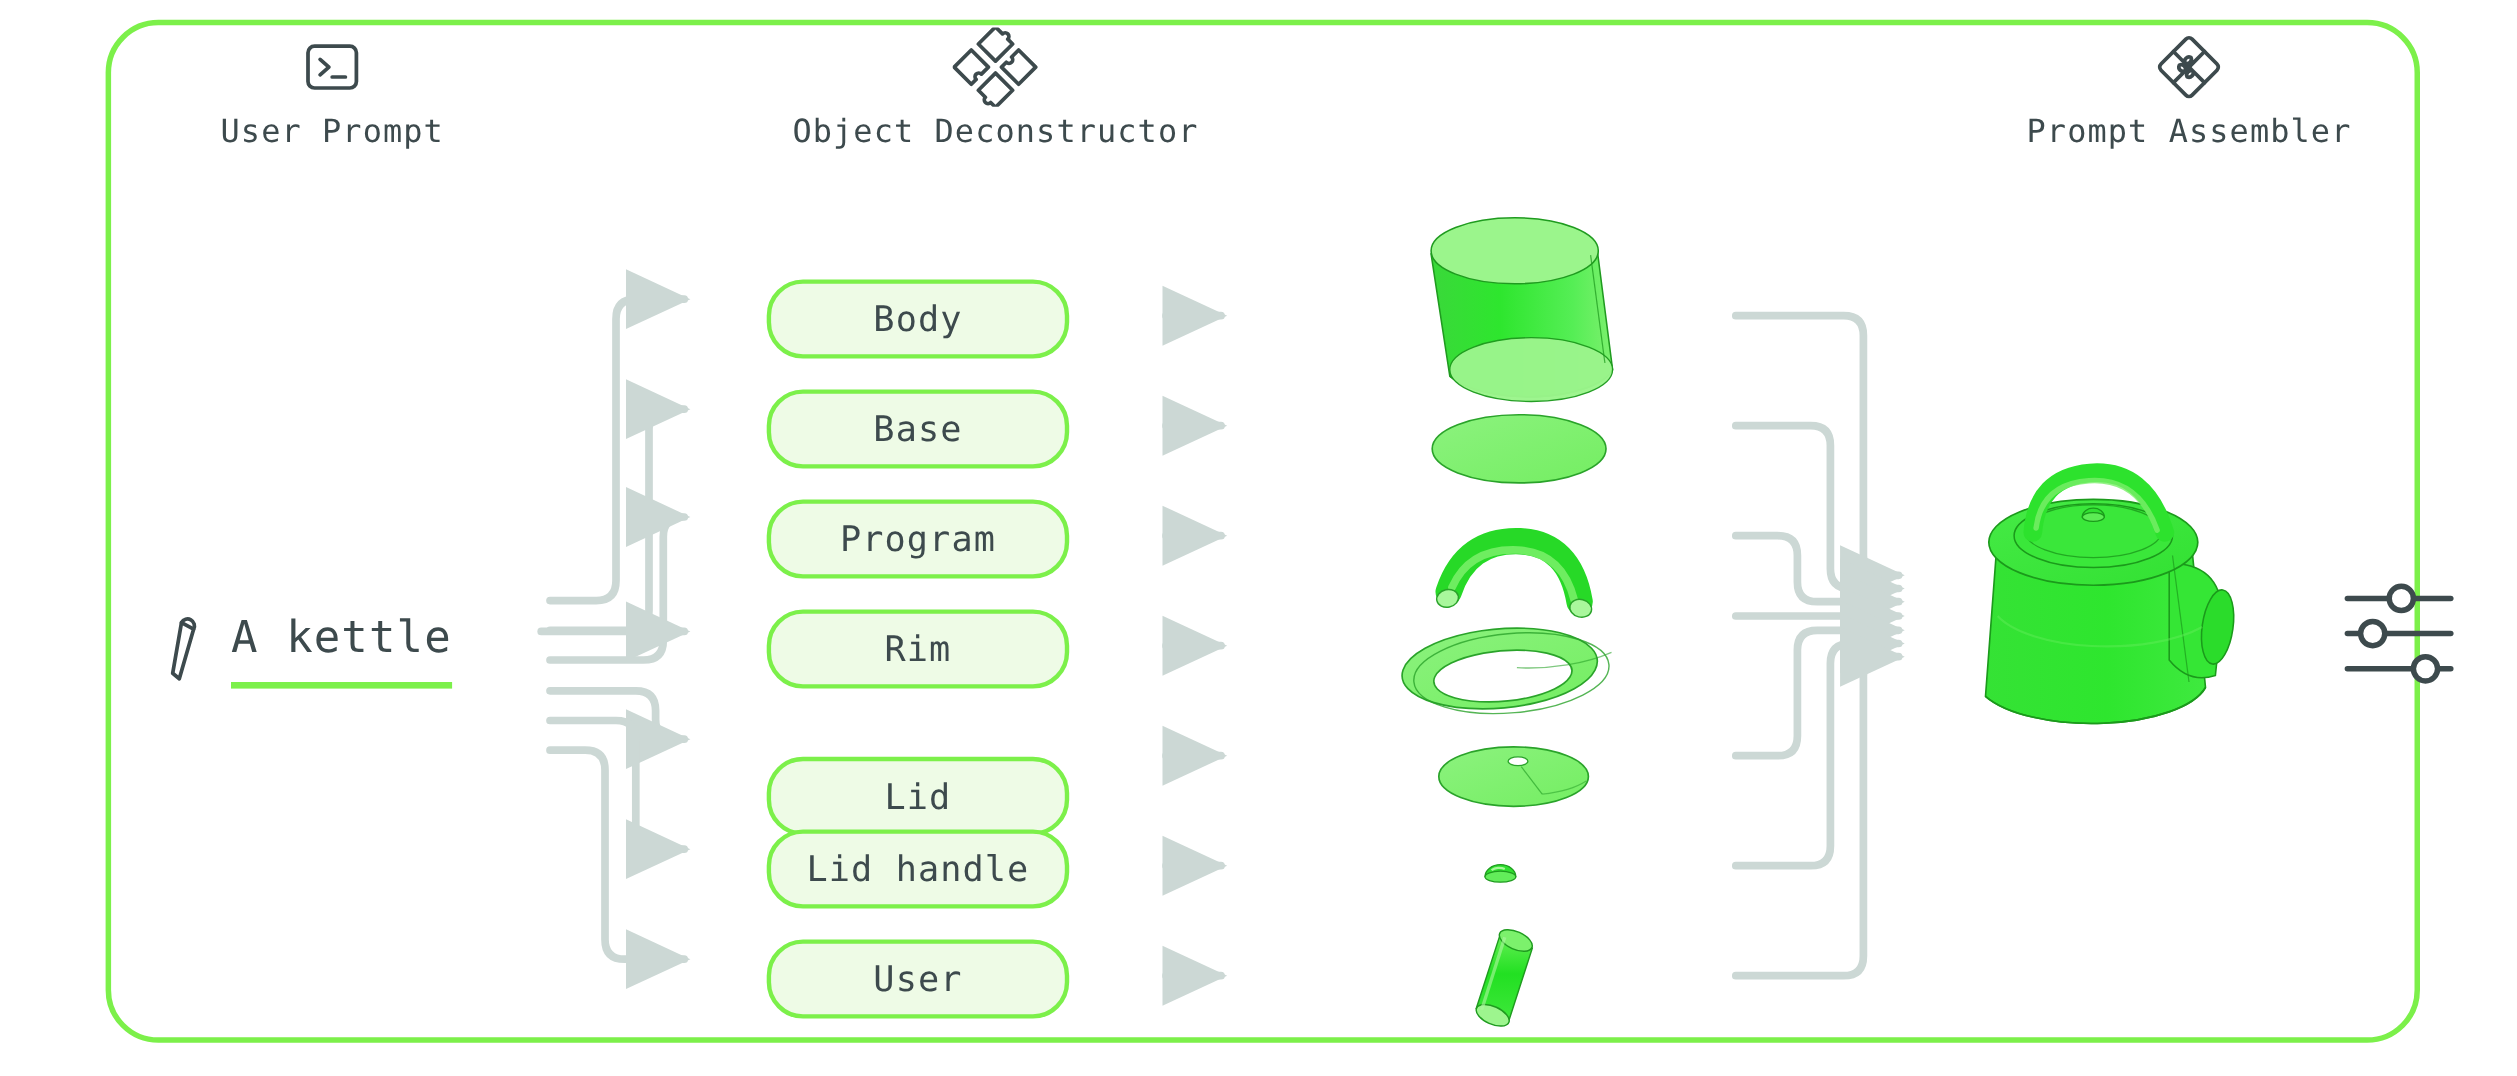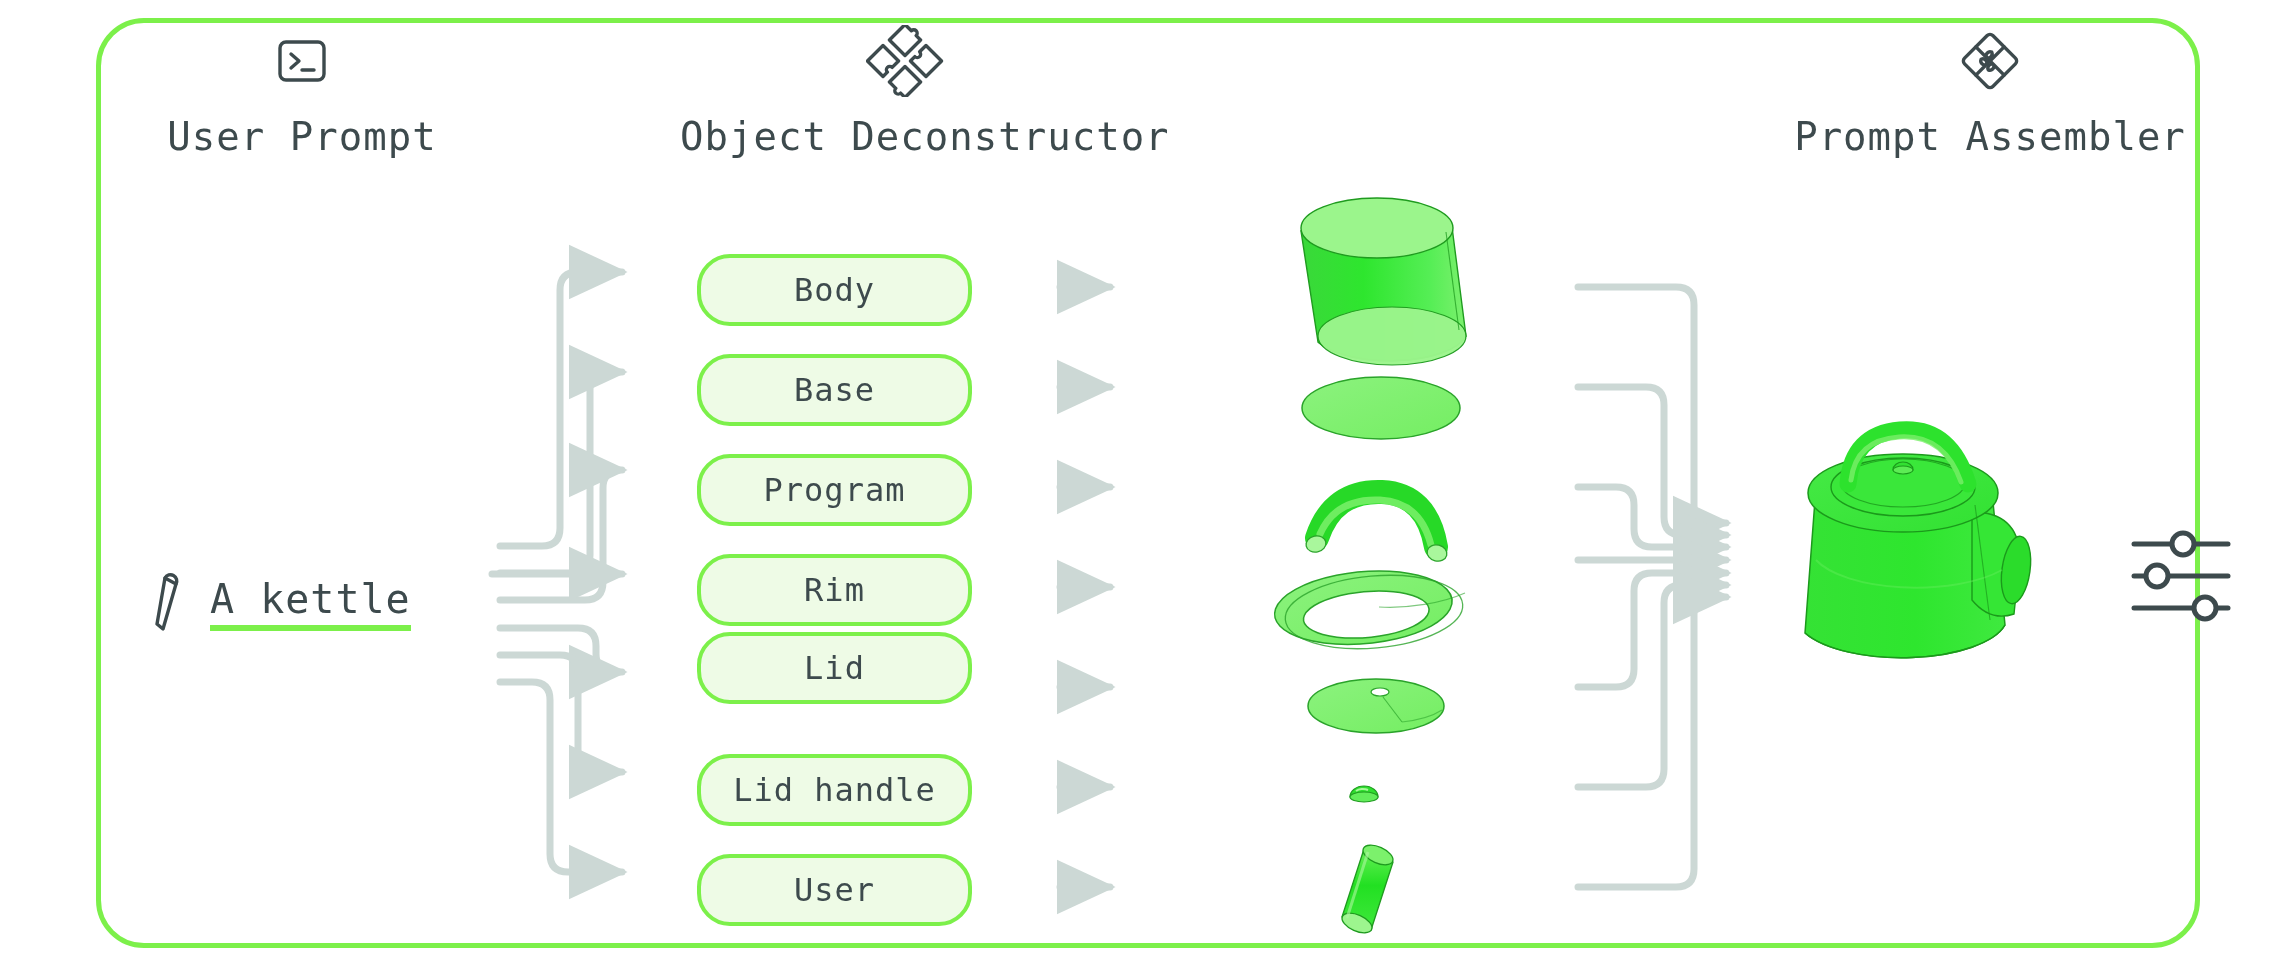--- a/index.html
+++ b/index.html
@@ -23,28 +23,28 @@
     --green:#7cf04a;
     --green-soft:#eefbe6;
     --slate:#3d4a4d;
     --wire:#ccd8d5;
   }
 
   
   .col-head{position:absolute;text-align:center;}
   .col-head .ico{height:62px;display:flex;align-items:center;justify-content:center;}
   .col-head .ttl{
-    font-size:39px;color:var(--slate);white-space:nowrap;
-    letter-spacing:1px;margin-top:22px;
+    font-size:29px;color:var(--slate);white-space:nowrap;
+    letter-spacing:1px;margin-top:10px;
   }
 
   
   .prompt{
     position:absolute;left:152px;top:560px;
-    display:flex;align-items:center;gap:24px;margin-top:12px;
+    display:flex;gap:24px;
   }
   .prompt .ptxt{
     font-size:40px;color:var(--slate);
     border-bottom:6px solid var(--green);
     padding-bottom:6px;line-height:1;letter-spacing:1px;
   }
 
   
   .pill{
     position:absolute;left:697px;width:275px;height:72px;
@@ -177,21 +177,21 @@
     </div>
   <div class="pill" style="top:354px">
       <span>Base</span>
     </div>
   <div class="pill" style="top:454px">
       <span>Program</span>
     </div>
   <div class="pill" style="top:554px">
       <span>Rim</span>
     </div>
-  <div class="pill" style="top:632px">
+  <div class="pill" style="top:688px">
       <span>Lid</span>
     </div>
   <div class="pill" style="top:754px">
       <span>Lid handle</span>
     </div>
   <div class="pill" style="top:854px">
       <span>User</span>
     </div>
 
   <svg class="layer">

